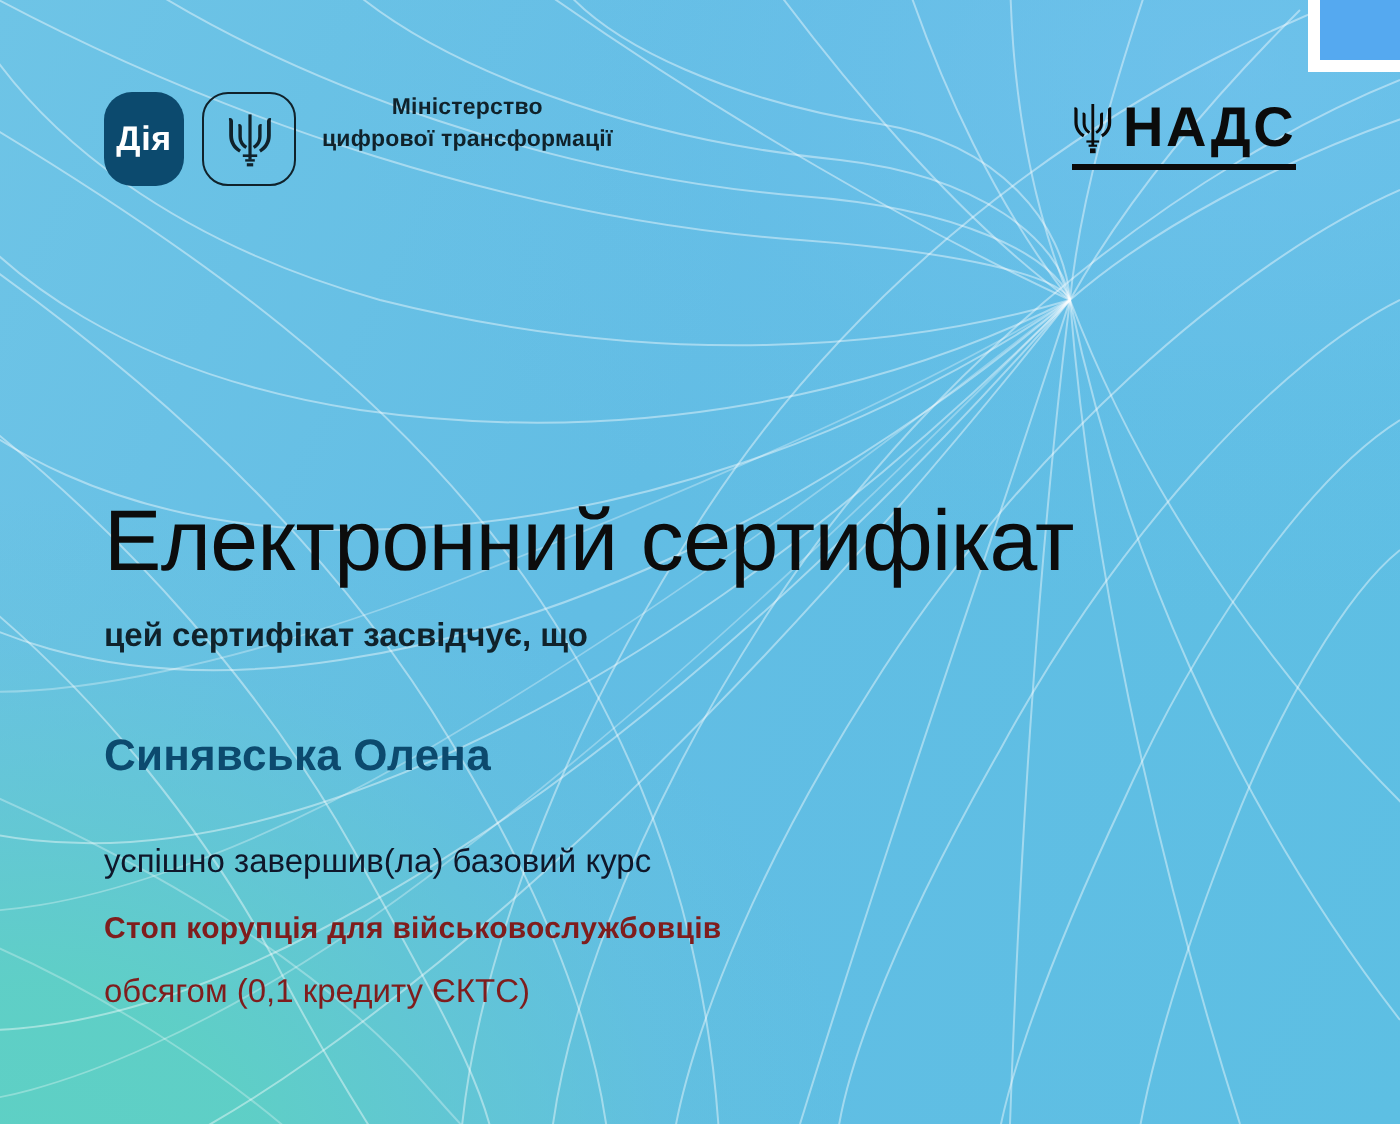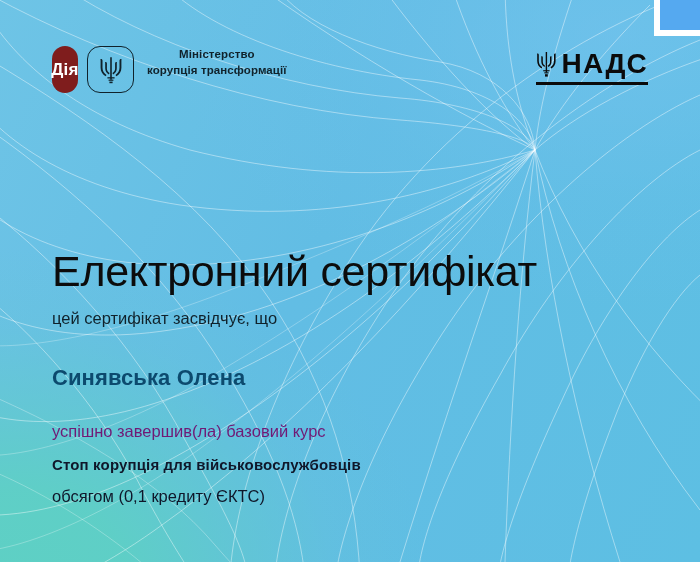--- a/index.html
+++ b/index.html
@@ -97,24 +97,24 @@
     right: 52px;
     display: flex;
     align-items: flex-start;
     justify-content: space-between;
   }
   .brand-left {
     display: flex;
     align-items: flex-start;
   }
   .diia-badge {
-    width: 26px;
+    width: 40px;
     height: 47px;
     border-radius: 14px;
-    background: #7f1d1d;
+    background: #0c4a6e;
     display: flex;
     align-items: center;
     justify-content: center;
     flex: 0 0 auto;
     text-align: center;
   }
   .diia-badge span {
     color: #ffffff;
     font-size: 17px;
     font-weight: bold;
@@ -184,47 +184,47 @@
     font-weight: normal;
     line-height: 1.08;
     letter-spacing: -0.3px;
     margin: 0;
   }
   .subtitle {
     color: #10222b;
     font-size: 16.5px;
     line-height: 1.3;
     margin: 14px 0 0 0;
-    font-weight: normal;
+    font-weight: bold;
   }
   .recipient {
     color: #0c4a6e;
     font-size: 22px;
     font-weight: bold;
     margin: 35px 0 0 0;
     letter-spacing: 0.1px;
     line-height: 1.2;
   }
   .completion {
-    color: #701a75;
+    color: #0f172a;
     font-size: 16.5px;
     margin: 30px 0 12px 0;
     line-height: 1.3;
     font-weight: normal;
   }
   .course {
-    color: #0f172a;
+    color: #7f1d1d;
     font-size: 15px;
     font-weight: bold;
     margin: 11px 0 0 0;
     line-height: 1.3;
     letter-spacing: 0.15px;
   }
   .credits {
-    color: #0f172a;
+    color: #7f1d1d;
     font-size: 16.5px;
     margin: 12px 0 0 0;
     line-height: 1.3;
     font-weight: normal;
   }
 </style>
 </head>
 <body>
 
 <div class="certificate">
@@ -314,21 +314,21 @@
             <path d="M18.4 7.0c-0.8 0-1.3 0.6-1.3 1.4v5.0c0 2.1-1.1 3.7-2.7 4.6l0.8 1.4c2.2-1.2 3.6-3.4 3.6-6.2V8.4C18.8 7.6 19.2 7.0 18.4 7.0z"></path>
             <path d="M9.4 22.2h7.2v1.3H9.4z"></path>
             <path d="M10.6 24.6h4.8v1.2h-4.8z"></path>
             <path d="M11.4 26.6h3.2v1.6h-3.2z"></path>
           </g>
         </svg>
       </div>
 
       <div class="ministry-text">
         <div>Міністерство</div>
-        <div>корупція трансформації</div>
+        <div>цифрової трансформації</div>
       </div>
 
     </div>
 
     <div class="nads-logo">
       <div class="nads-row">
         <span>
           <svg width="21" height="27" viewBox="0 0 21 27" aria-hidden="true">
             <g fill="#0b0b0b">
               <path d="M9.7 1.0h1.4v20.5H9.7z"></path>

